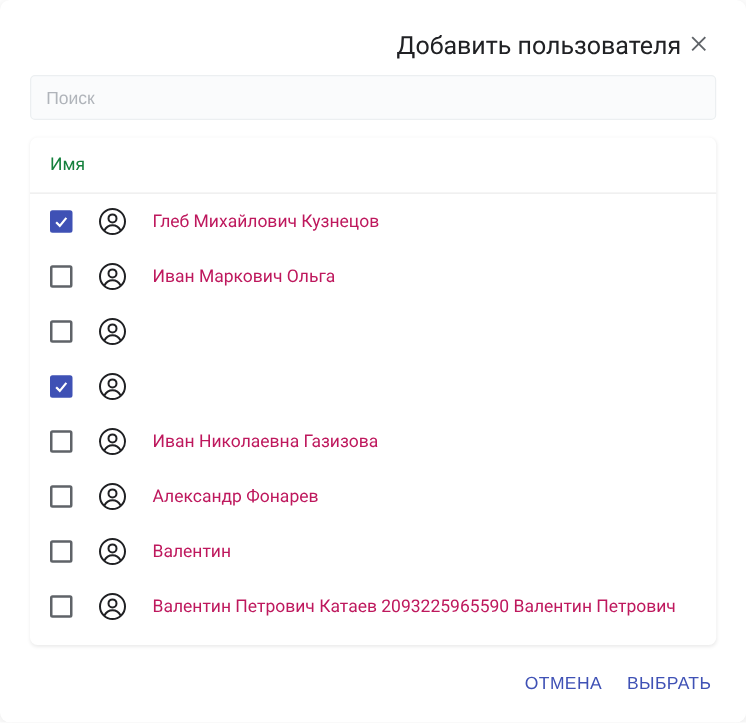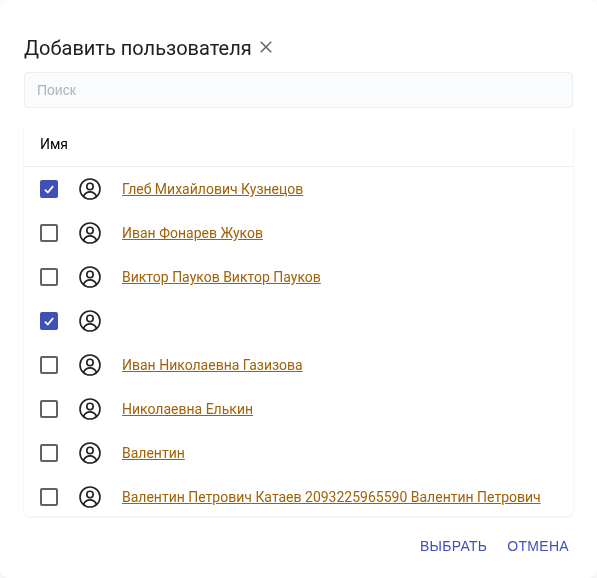--- a/index.html
+++ b/index.html
@@ -3,44 +3,43 @@
 <meta charset="utf-8">
 <style>
   * { box-sizing: border-box; margin: 0; padding: 0; }
   html, body { width: 597px; height: 578px; font-family: -apple-system, BlinkMacSystemFont, "Segoe UI", Roboto, Arial, sans-serif; background: #fff; }
   .dialog {
     width: 597px; height: 578px; background: #fff; border-radius: 8px;
     box-shadow: 0 2px 10px rgba(0,0,0,0.1);
     display: flex; flex-direction: column; padding: 0;
   }
   .dlg-header {
-    display: flex; align-items: center; justify-content: flex-start;
+    display: flex; align-items: center; justify-content: flex-end;
     padding: 22px 24px 10px 24px;
-    margin-top: 12px;
   }
   .dlg-title { font-size: 20px; color: #202124; font-weight: 400; }
   .close-btn {
     width: 28px; height: 28px; display: flex; align-items: center; justify-content: center;
     cursor: pointer; color: #5f6368; background: none; border: none;
   }
   .close-btn svg { width: 18px; height: 18px; }
   .search-wrap { padding: 0 24px 14px 24px; }
   .search-input {
     width: 100%; height: 36px; border: 1px solid #eceff1; border-radius: 4px;
     background: #fafbfc; padding: 0 12px; font-size: 14px; color: #c2410c;
     outline: none;
   }
   .search-input::placeholder { color: #b0b4ba; }
   .panel {
     margin: 0 24px; border: 0 solid #e0e0e0; border-radius: 6px;
     flex: 1 1 auto; display: flex; flex-direction: column; min-height: 0;
     box-shadow: 0 1px 3px rgba(0,0,0,0.08);
   }
   .col-header {
-    padding: 14px 16px 14px 16px; font-size: 14px; color: #000000;
+    padding: 14px 16px 14px 16px; font-size: 14px; color: #15803d;
     border-bottom: 1px solid #ececec;
   }
   .list-scroll {
     flex: 1 1 auto; overflow: auto; min-height: 0;
   }
   .list-inner { min-width: 780px; }
   .row {
     display: flex; align-items: center; height: 44px; padding: 0 16px;
     gap: 20px; white-space: nowrap;
   }
@@ -49,21 +48,21 @@
     display: flex; align-items: center; justify-content: center; cursor: pointer;
     flex: 0 0 auto; background: #fff;
   }
   .cb.checked { background: #3f51b5; border-color: #3f51b5; }
   .cb svg { width: 14px; height: 14px; display: none; }
   .cb.checked svg { display: block; }
   .avatar {
     width: 24px; height: 24px; flex: 0 0 auto; color: #202124;
   }
   .avatar svg { width: 24px; height: 24px; }
-  .name { font-size: 14px; color: #a16207; text-decoration: underline; }
+  .name { font-size: 14px; color: #be185d; }
   .dlg-footer {
     display: flex; justify-content: flex-end; gap: 12px;
     padding: 16px 24px 18px 24px;
   }
   .txt-btn {
     background: none; border: none; color: #3f51b5; font-size: 14px;
     font-weight: 500; letter-spacing: 0.3px; cursor: pointer; padding: 6px 4px;
   }
   
   .list-scroll::-webkit-scrollbar { width: 10px; height: 10px; }
@@ -111,30 +110,29 @@
               </svg></div>
             <div class="name">Глеб Михайлович Кузнецов</div>
           </div>
           <div class="row">
             <div class="cb"></div>
             <div class="avatar"><svg viewBox="0 0 24 24" fill="none" stroke="#202124" stroke-width="1.6">
                 <circle cx="12" cy="12" r="10"></circle>
                 <circle cx="12" cy="9.5" r="3.2"></circle>
                 <path d="M5.5 19.2c1.4-2.9 4-4.3 6.5-4.3s5.1 1.4 6.5 4.3"></path>
               </svg></div>
-            <div class="name">Иван Фонарев Жуков</div>
+            <div class="name">Иван Маркович Ольга</div>
           </div>
           <div class="row">
             <div class="cb"></div>
             <div class="avatar"><svg viewBox="0 0 24 24" fill="none" stroke="#202124" stroke-width="1.6">
                 <circle cx="12" cy="12" r="10"></circle>
                 <circle cx="12" cy="9.5" r="3.2"></circle>
                 <path d="M5.5 19.2c1.4-2.9 4-4.3 6.5-4.3s5.1 1.4 6.5 4.3"></path>
               </svg></div>
-            <div class="name">Виктор Пауков Виктор Пауков</div>
           </div>
           <div class="row">
             <div class="cb checked">
               <svg viewBox="0 0 24 24" fill="none" stroke="#fff" stroke-width="3">
                 <polyline points="5 13 10 18 19 7"></polyline>
               </svg>
             </div>
             <div class="avatar"><svg viewBox="0 0 24 24" fill="none" stroke="#202124" stroke-width="1.6">
                 <circle cx="12" cy="12" r="10"></circle>
                 <circle cx="12" cy="9.5" r="3.2"></circle>
@@ -150,21 +148,21 @@
               </svg></div>
             <div class="name">Иван Николаевна Газизова</div>
           </div>
           <div class="row">
             <div class="cb"></div>
             <div class="avatar"><svg viewBox="0 0 24 24" fill="none" stroke="#202124" stroke-width="1.6">
                 <circle cx="12" cy="12" r="10"></circle>
                 <circle cx="12" cy="9.5" r="3.2"></circle>
                 <path d="M5.5 19.2c1.4-2.9 4-4.3 6.5-4.3s5.1 1.4 6.5 4.3"></path>
               </svg></div>
-            <div class="name">Николаевна Елькин</div>
+            <div class="name">Александр Фонарев</div>
           </div>
           <div class="row">
             <div class="cb"></div>
             <div class="avatar"><svg viewBox="0 0 24 24" fill="none" stroke="#202124" stroke-width="1.6">
                 <circle cx="12" cy="12" r="10"></circle>
                 <circle cx="12" cy="9.5" r="3.2"></circle>
                 <path d="M5.5 19.2c1.4-2.9 4-4.3 6.5-4.3s5.1 1.4 6.5 4.3"></path>
               </svg></div>
             <div class="name">Валентин</div>
           </div>
@@ -175,17 +173,17 @@
                 <circle cx="12" cy="9.5" r="3.2"></circle>
                 <path d="M5.5 19.2c1.4-2.9 4-4.3 6.5-4.3s5.1 1.4 6.5 4.3"></path>
               </svg></div>
             <div class="name">Валентин Петрович Катаев 2093225965590 Валентин Петрович</div>
           </div>
         </div>
     </div>
   </div>
 
   <div class="dlg-footer">
+    <button class="txt-btn">ОТМЕНА</button>
     <button class="txt-btn">ВЫБРАТЬ</button>
-    <button class="txt-btn">ОТМЕНА</button>
   </div>
 
 </div>
 
 </body></html>

